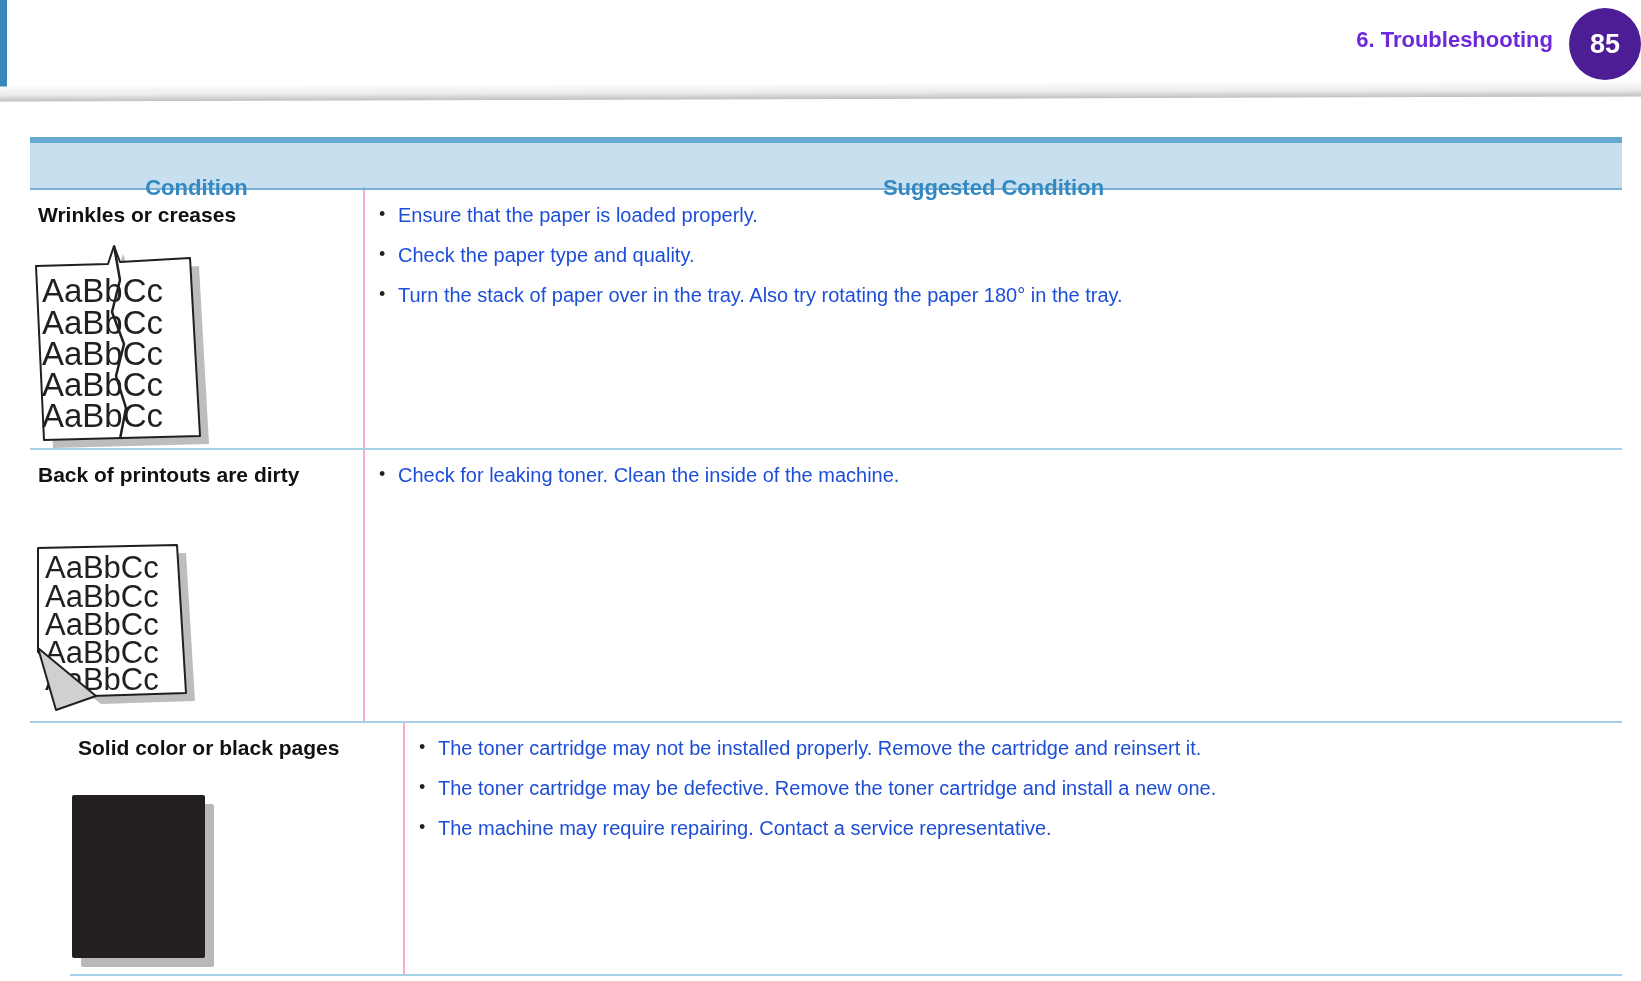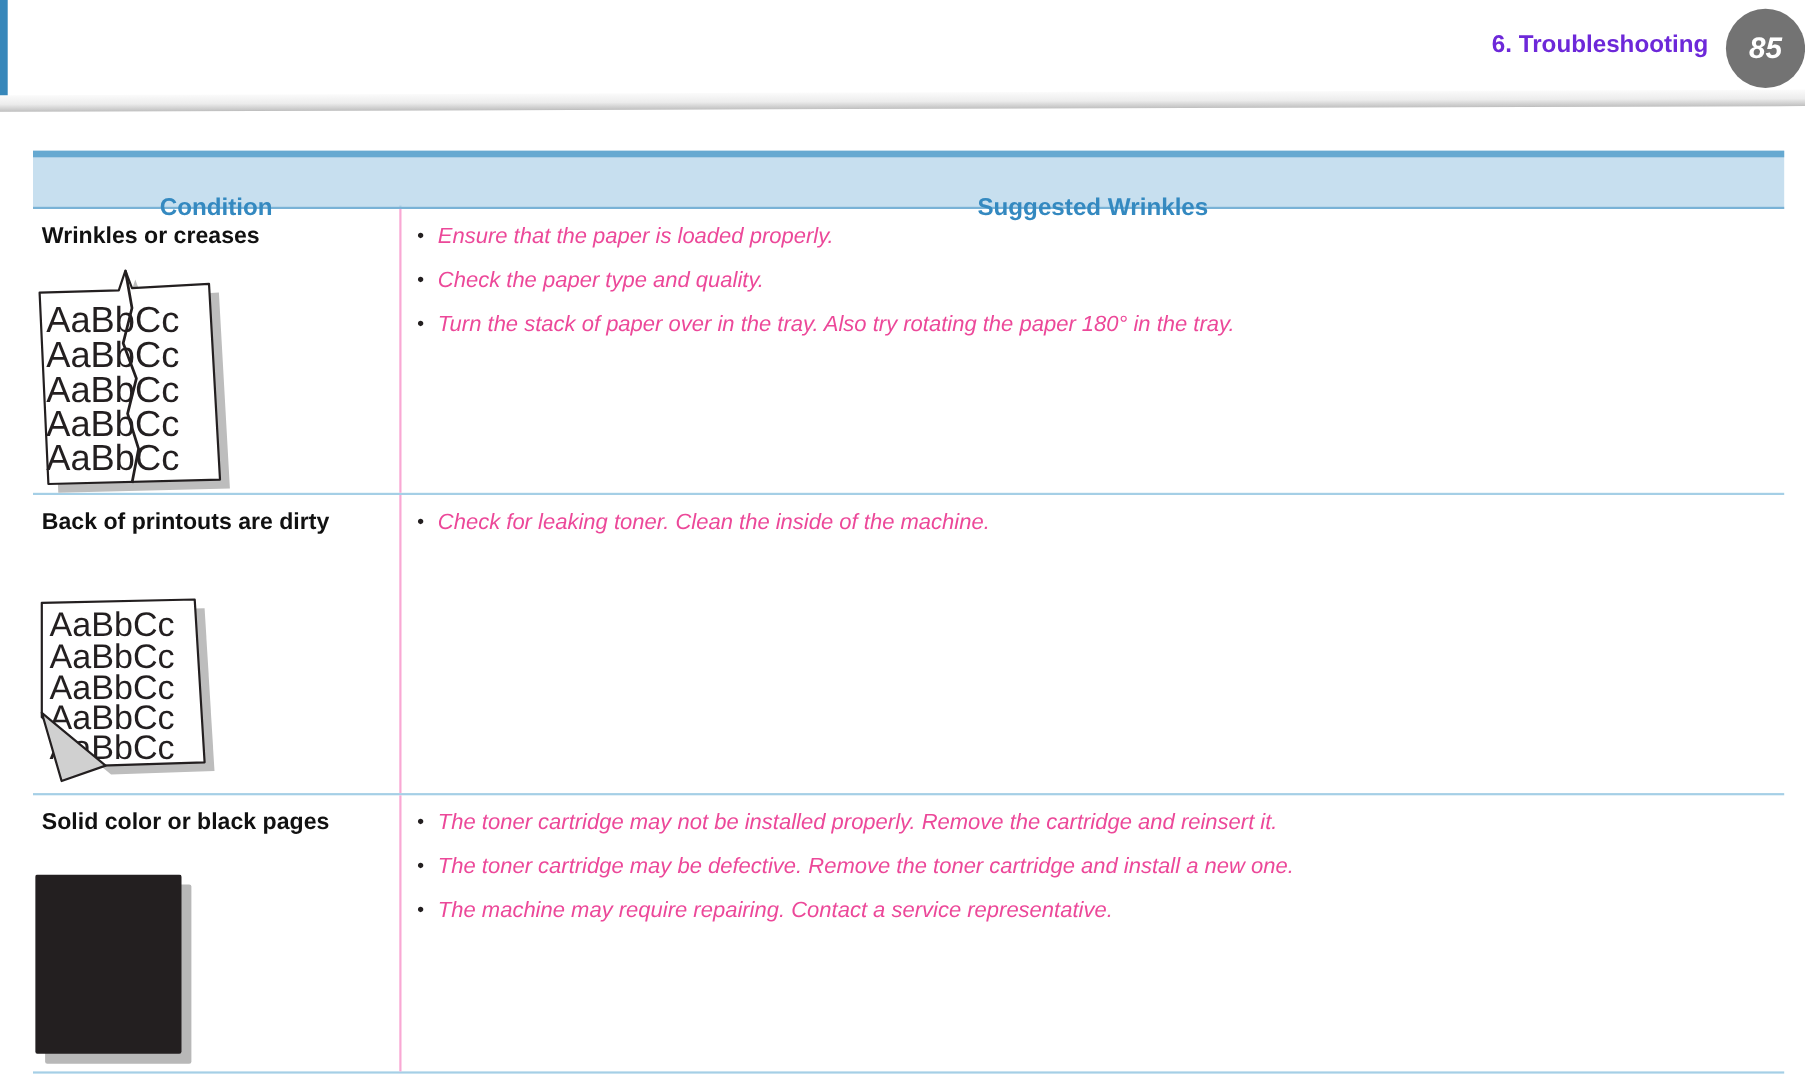--- a/index.html
+++ b/index.html
@@ -11,51 +11,51 @@
   .accent-bar { position:absolute; left:0; top:0; width:7px; height:88px; background:#3787ba; }
   .title {
     position:absolute; left:30px; top:6px; font-size:47px; font-weight:bold;
     letter-spacing:-1px; color:#000;
   }
   .chapter {
     position:absolute; right:88px; top:27px; font-size:22px; font-weight:bold; color:#6d28d9;
   }
   .page-num {
     position:absolute; left:1569px; top:8px; width:72px; height:72px; border-radius:50%;
-    background:#737373; color:#fff; font-size:27px; font-weight:bold;
-    display:flex; align-items:center; justify-content:center;font-style:italic;
+    background:#4c1d95; color:#fff; font-size:27px; font-weight:bold;
+    display:flex; align-items:center; justify-content:center;
   }
   .shadow-band {
     position:absolute; left:0; top:84px; width:100%; height:15px;
     background:linear-gradient(to bottom, #fbfbfb 0%, #ececec 55%, #c4c4c4 96%, #b8b8b8 100%);
     transform:skewY(-0.18deg);
   }
   .table { position:absolute; left:30px; top:137px; width:1592px; }
   .thead {
     display:flex; height:53px; background:#c7dfef;
     border-top:6px solid #66a9d1; border-bottom:2px solid #79b2d6;
   }
   .thead .th {
     display:flex; align-items:center; justify-content:center;
     font-size:22px; font-weight:bold; color:#3489c0;margin-top:44px;
   }
   .th-cond { width:335px; border-right:2px solid #9cc7e0; }
   .th-sol  { flex:1; }
   .trow { display:flex; border-bottom:2px solid #a5cfe6; position:relative; }
-  .row-1 { height:260px; } .row-2 { height:273px; } .row-3 { height:253px; }
+  .row-1 { height:260px; } .row-2 { height:273px; } .row-3 { height:253px;margin-left:40px; }
   .cond {
     width:335px; border-right:2px solid #f9a8d4; position:relative;
     padding:13px 8px 0 8px;
   }
   .cond-title { font-size:21px; font-weight:bold; color:#111; }
   .sols { flex:1; padding:13px 20px 0 12px; }
   .sols ul { list-style:none; }
   .sols li {
     position:relative; padding-left:21px; font-size:20px; line-height:25px;
-    margin-bottom:15px; color:#ec4899;font-style:italic;
+    margin-bottom:15px; color:#1d4ed8;
   }
   .sols li::before {
     content:"\2022"; position:absolute; left:2px; top:-1px; font-size:18px; color:#231f20;
   }
   .sample { position:absolute; }
   .sample text { font-family:"Liberation Sans", sans-serif; fill:#231f20; }
 </style>
 </head>
 <body>
 
@@ -63,21 +63,21 @@
 
   <div class="accent-bar"></div>
   <div class="chapter">6.  Troubleshooting</div>
   <div class="page-num">85</div>
   <div class="shadow-band"></div>
 
   <div class="table">
 
     <div class="thead">
       <div class="th th-cond">Condition</div>
-      <div class="th th-sol">Suggested Wrinkles</div>
+      <div class="th th-sol">Suggested Condition</div>
     </div>
 
     <div class="trow row-1">
       <div class="cond">
         <div class="cond-title">Wrinkles or creases</div>
         <svg class="sample" style="left:0; top:50px;" width="188" height="210" viewBox="0 0 188 210">
           <path d="M6,26 L78,24 L84,6 L90,22 L160,18 L170,196 L14,200 Z" transform="translate(9,8)" fill="#bdbdbd"></path>
           <path d="M6,26 L78,24 L84,6 L90,22 L160,18 L170,196 L14,200 Z" fill="#ffffff" stroke="#231f20" stroke-width="2" stroke-linejoin="round"></path>
           <g font-size="33">
             <text x="12" y="62">AaBbCc</text>

